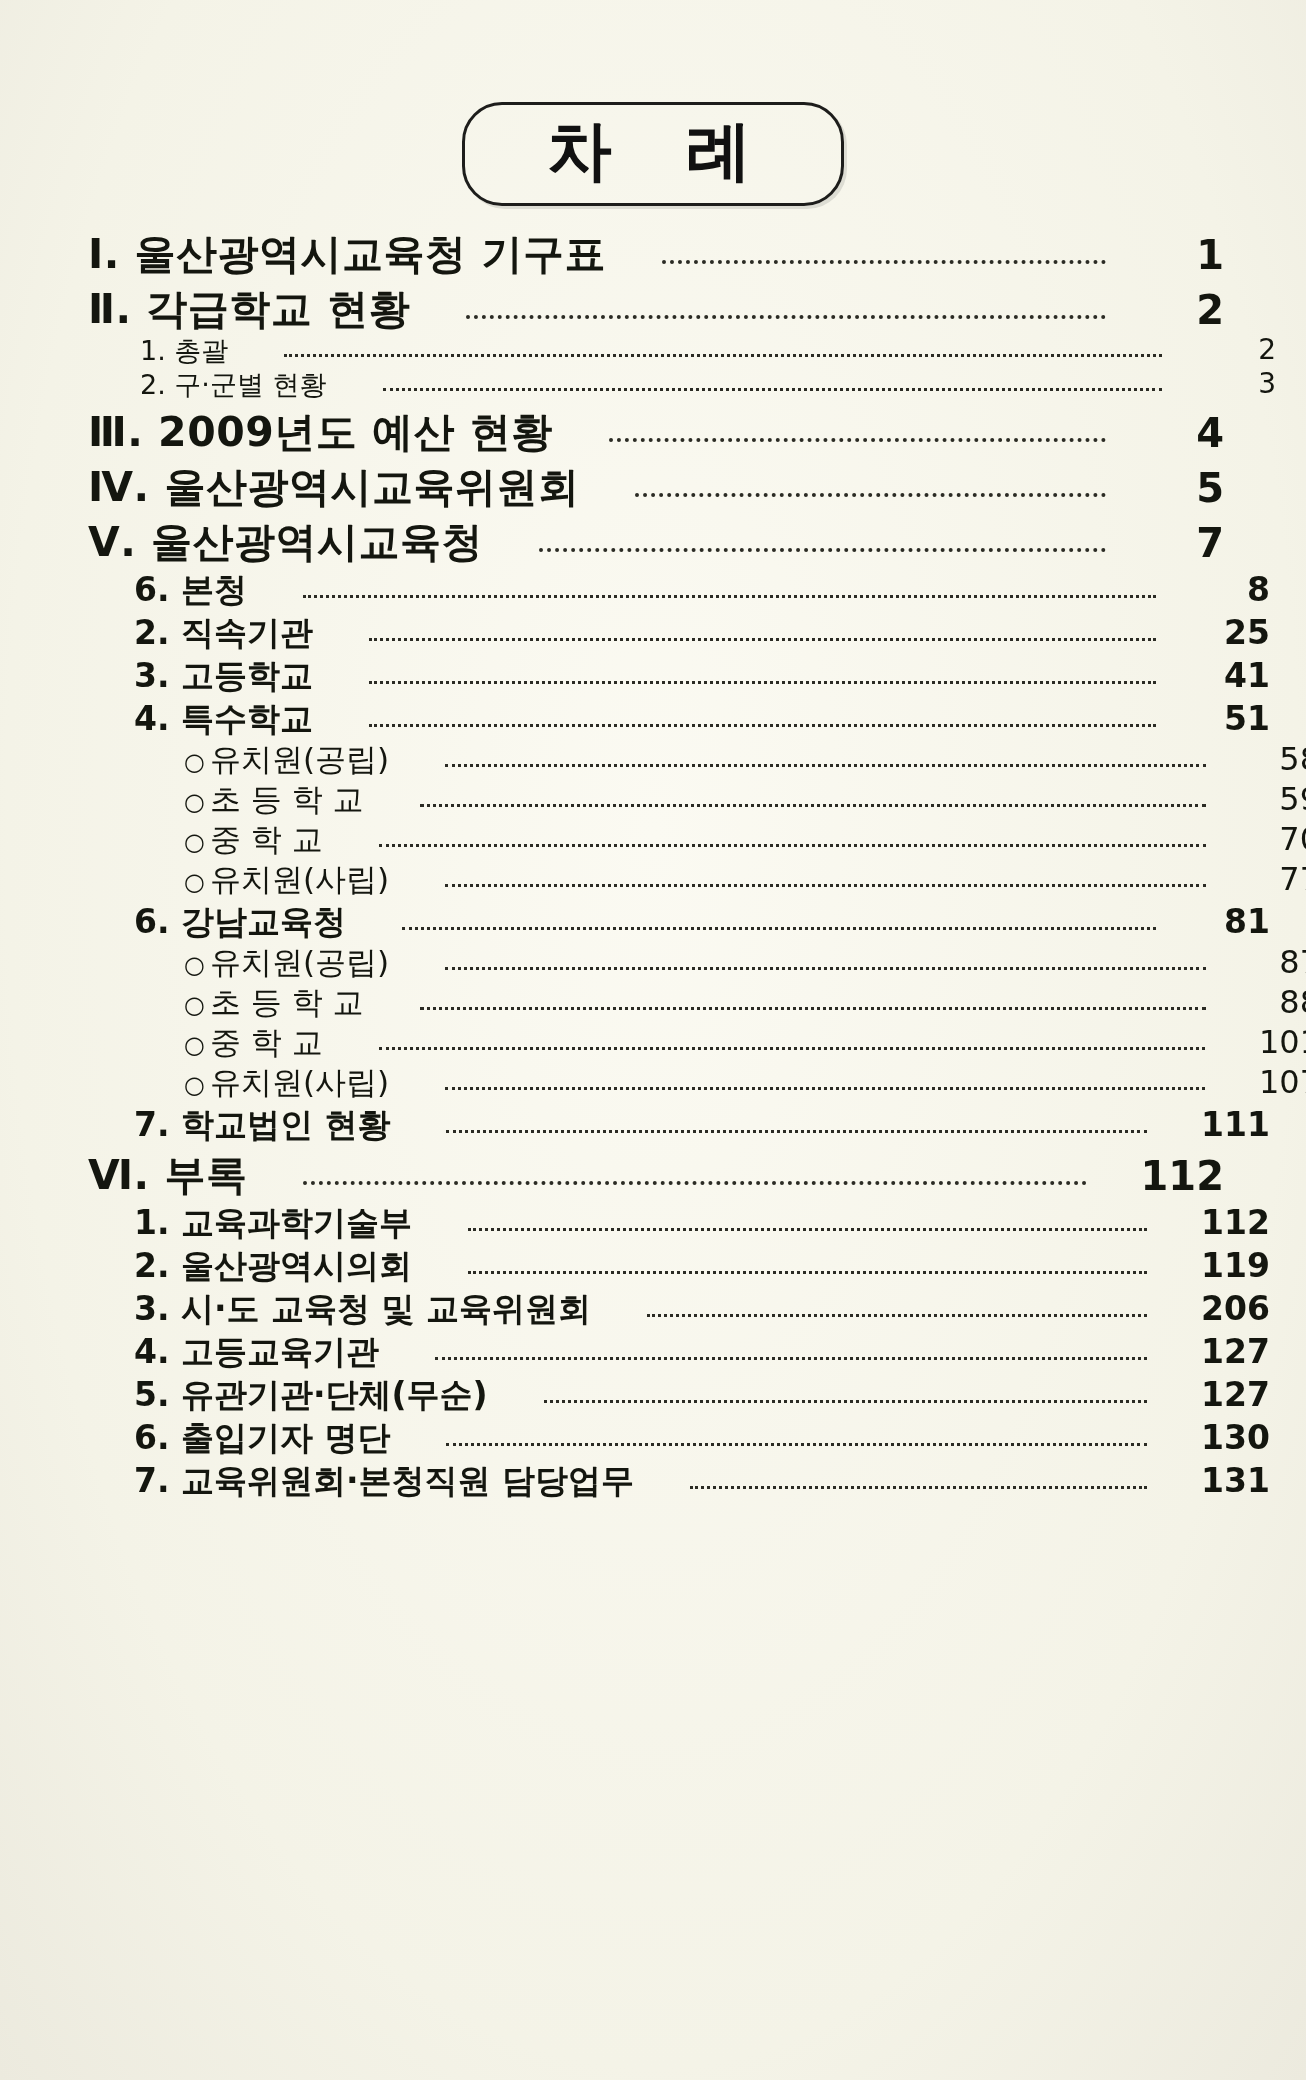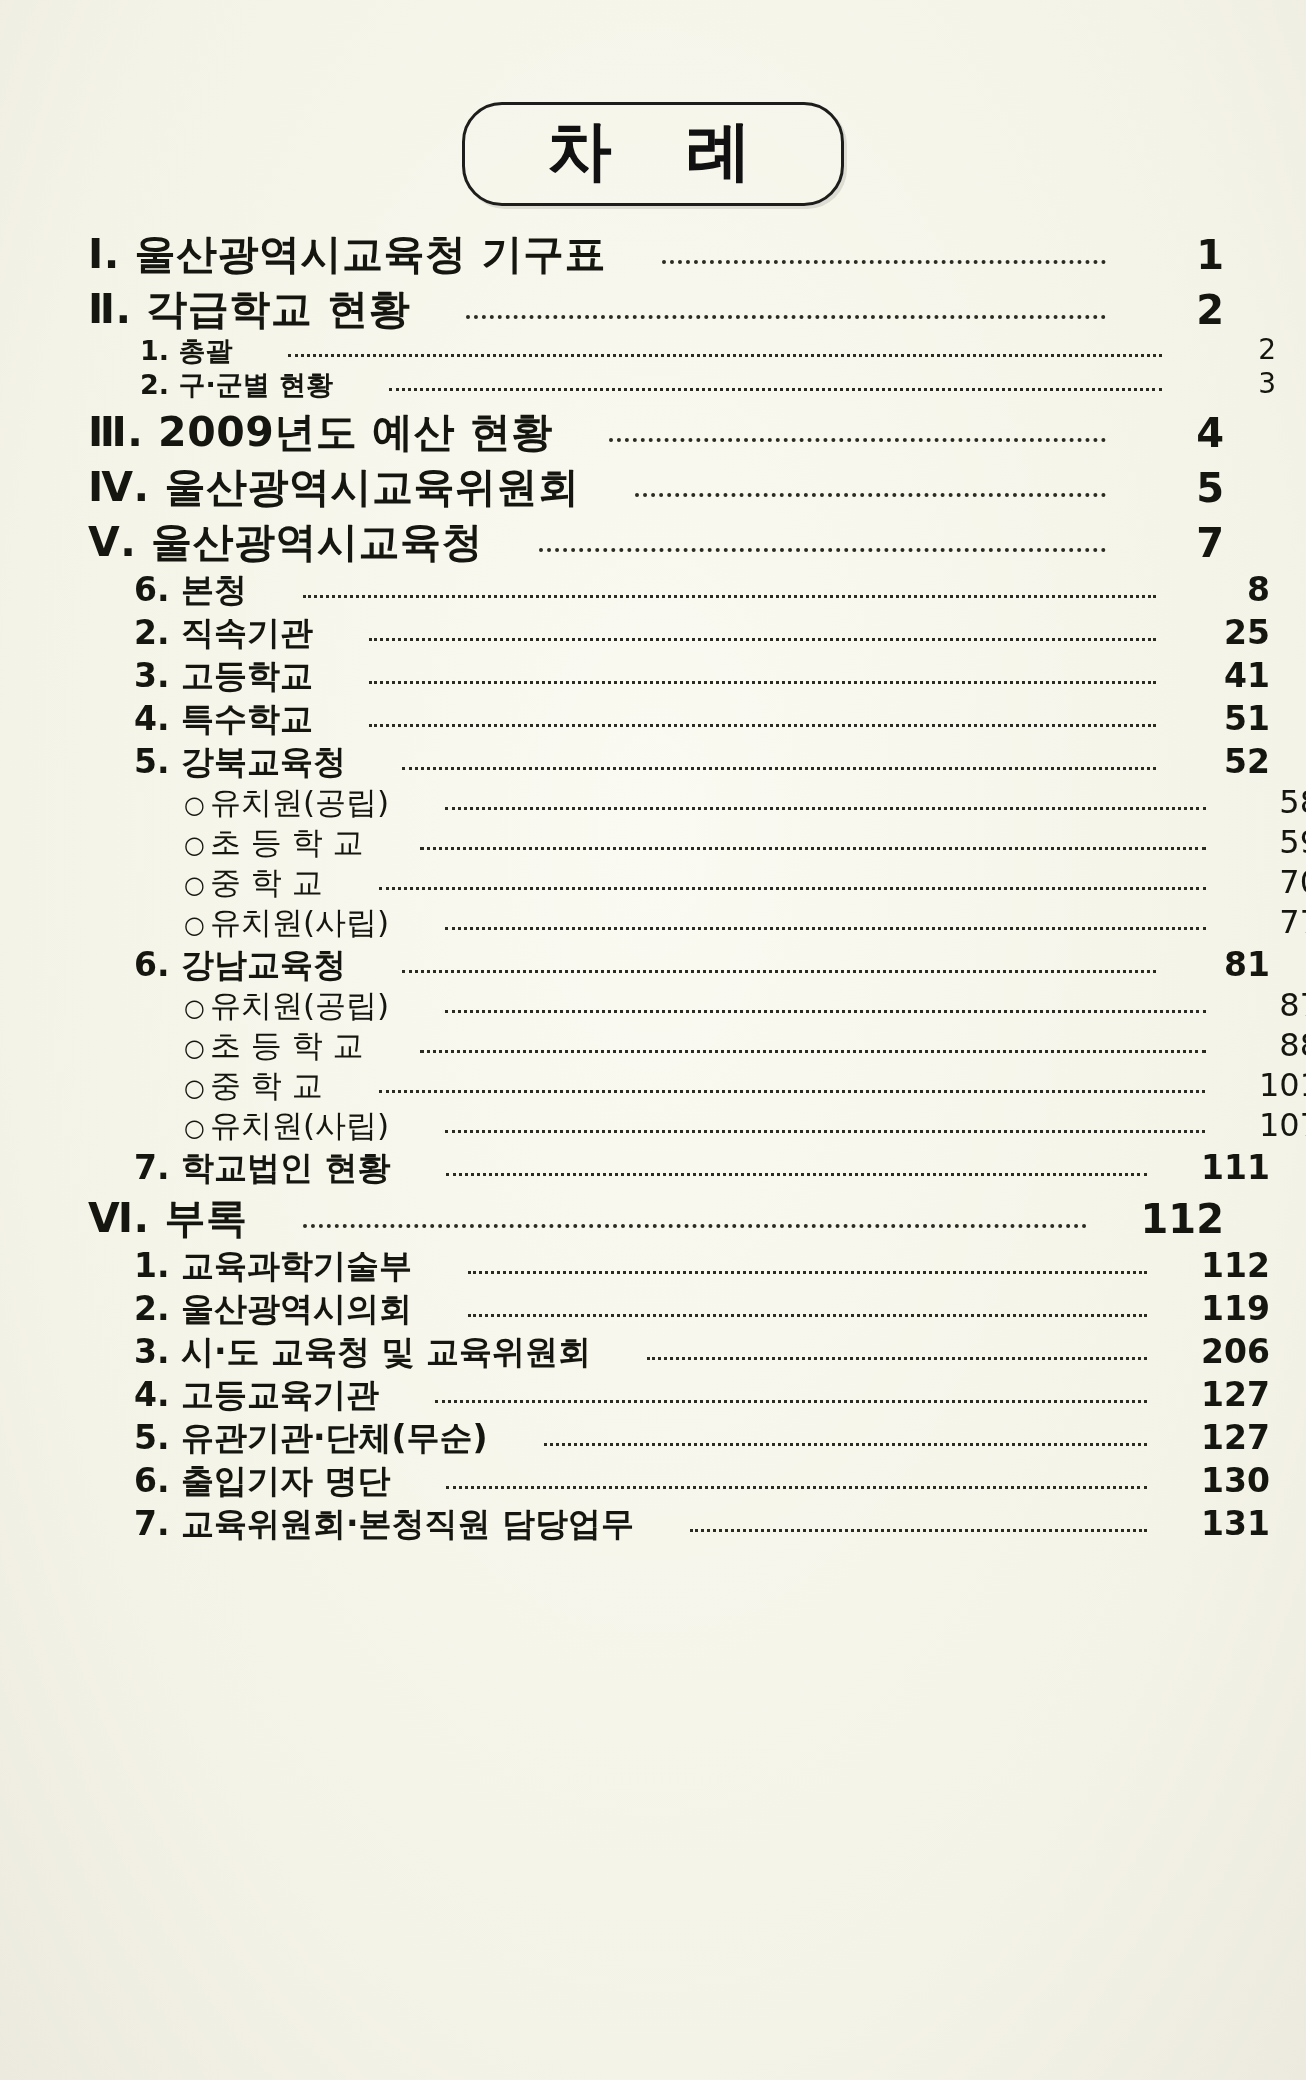--- a/index.html
+++ b/index.html
@@ -101,21 +101,21 @@
   .lv2 .pg { min-width: 60px; font-size: 33px; }
   .lv2 .dots { border-bottom-width: 3px; margin-bottom: 8px; }
 
   
   .lv2s {
     font-size: 27px;
     line-height: 1.0;
     margin-top: 6px;
     padding-left: 52px;
   }
-  .lv2s .label { font-weight: bold; }
+  .lv2s .label { font-weight: normal; }
   .lv2s .pg { min-width: 60px; font-size: 28px; font-weight: normal;}
   .lv2s .dots { border-bottom-width: 3px; margin-bottom: 7px; }
 
   
   .lv3 {
     font-size: 31px;
     line-height: 1.0;
     margin-top: 8px;
     padding-left: 96px;
   }
@@ -190,25 +190,20 @@
         <div class="row lv2">
           <span class="label">3. 고등학교</span>
           <span class="dots"></span>
           <span class="pg">41</span>
         </div>
         <div class="row lv2">
           <span class="label">4. 특수학교</span>
           <span class="dots"></span>
           <span class="pg">51</span>
         </div>
-        <div class="row lv2">
-          <span class="label">5. 강북교육청</span>
-          <span class="dots"></span>
-          <span class="pg">52</span>
-        </div>
         <div class="row lv3">
           <span class="label"><span class="bullet">○</span><span>유치원(공립)</span></span>
           <span class="dots"></span>
           <span class="pg">58</span>
         </div>
         <div class="row lv3">
           <span class="label"><span class="bullet">○</span><span>초 등 학 교</span></span>
           <span class="dots"></span>
           <span class="pg">59</span>
         </div>

